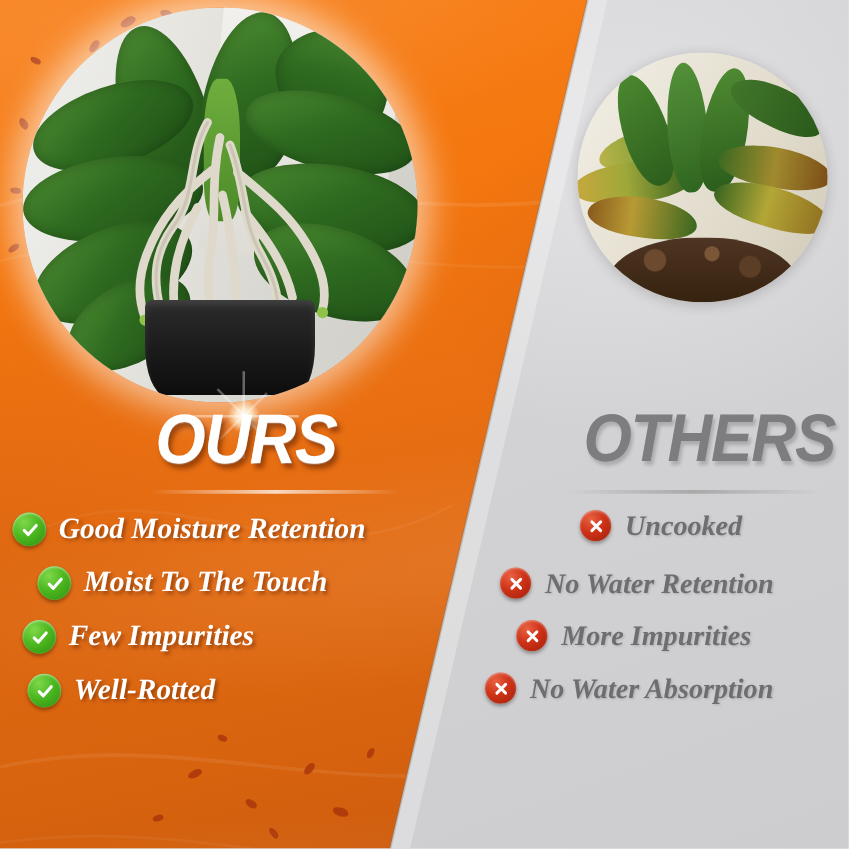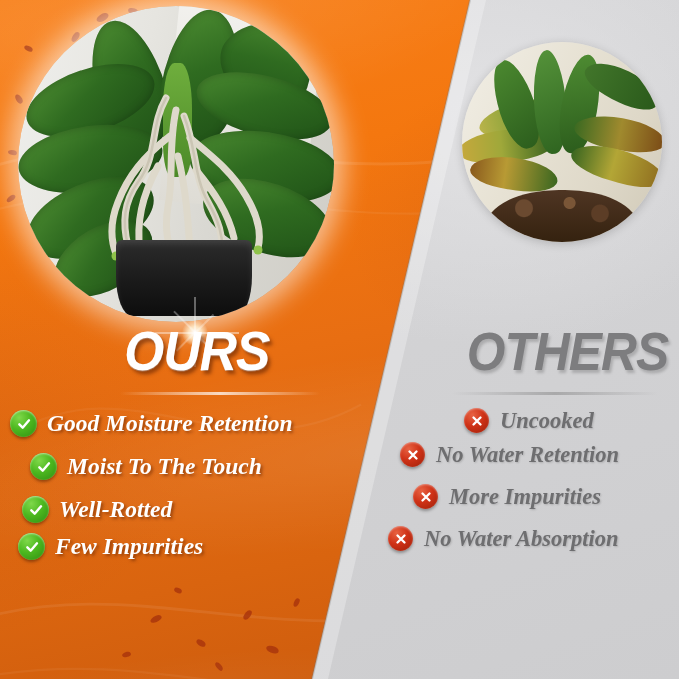--- a/index.html
+++ b/index.html
@@ -369,42 +369,42 @@
 
     <div class="row row-ours" style="margin-bottom:16px;margin-left:20px;">
       <span class="badge badge-check">
         <svg width="16" height="16" viewBox="0 0 24 24">
             <path d="M5 12.5 L10 17.5 L19.5 6.5" fill="none" stroke="#ffffff" stroke-width="3.6" stroke-linecap="round" stroke-linejoin="round"></path>
           </svg>
       </span>
       <span class="feat-ours">Moist To The Touch</span>
     </div>
 
+    <div class="row row-ours" style="margin-bottom:16px;margin-left:8px;">
+      <span class="badge badge-check">
+        <svg width="16" height="16" viewBox="0 0 24 24">
+            <path d="M5 12.5 L10 17.5 L19.5 6.5" fill="none" stroke="#ffffff" stroke-width="3.6" stroke-linecap="round" stroke-linejoin="round"></path>
+          </svg>
+      </span>
+      <span class="feat-ours">Few Impurities</span>
+    </div>
+
     <div class="row row-ours" style="margin-left:12px;">
       <span class="badge badge-check">
         <svg width="16" height="16" viewBox="0 0 24 24">
             <path d="M5 12.5 L10 17.5 L19.5 6.5" fill="none" stroke="#ffffff" stroke-width="3.6" stroke-linecap="round" stroke-linejoin="round"></path>
           </svg>
       </span>
       <span class="feat-ours">Well-Rotted</span>
     </div>
-
-    <div class="row row-ours" style="margin-bottom:16px;margin-left:8px;">
-      <span class="badge badge-check">
-        <svg width="16" height="16" viewBox="0 0 24 24">
-            <path d="M5 12.5 L10 17.5 L19.5 6.5" fill="none" stroke="#ffffff" stroke-width="3.6" stroke-linecap="round" stroke-linejoin="round"></path>
-          </svg>
-      </span>
-      <span class="feat-ours">Few Impurities</span>
-    </div>
   </div>
 
   <div class="list list-others">
 
-    <div class="row row-others r0" style="margin-bottom:8px;padding-left:38px;">
+    <div class="row row-others r0" style="margin-bottom:20px;padding-left:38px;">
       <span class="badge badge-x">
         <svg width="14" height="14" viewBox="0 0 24 24">
             <path d="M6 6 L18 18 M18 6 L6 18" fill="none" stroke="#ffffff" stroke-width="4" stroke-linecap="round"></path>
           </svg>
       </span>
       <span class="feat-others">Uncooked</span>
     </div>
 
     <div class="row row-others r2" style="margin-bottom:16px;">
       <span class="badge badge-x">

